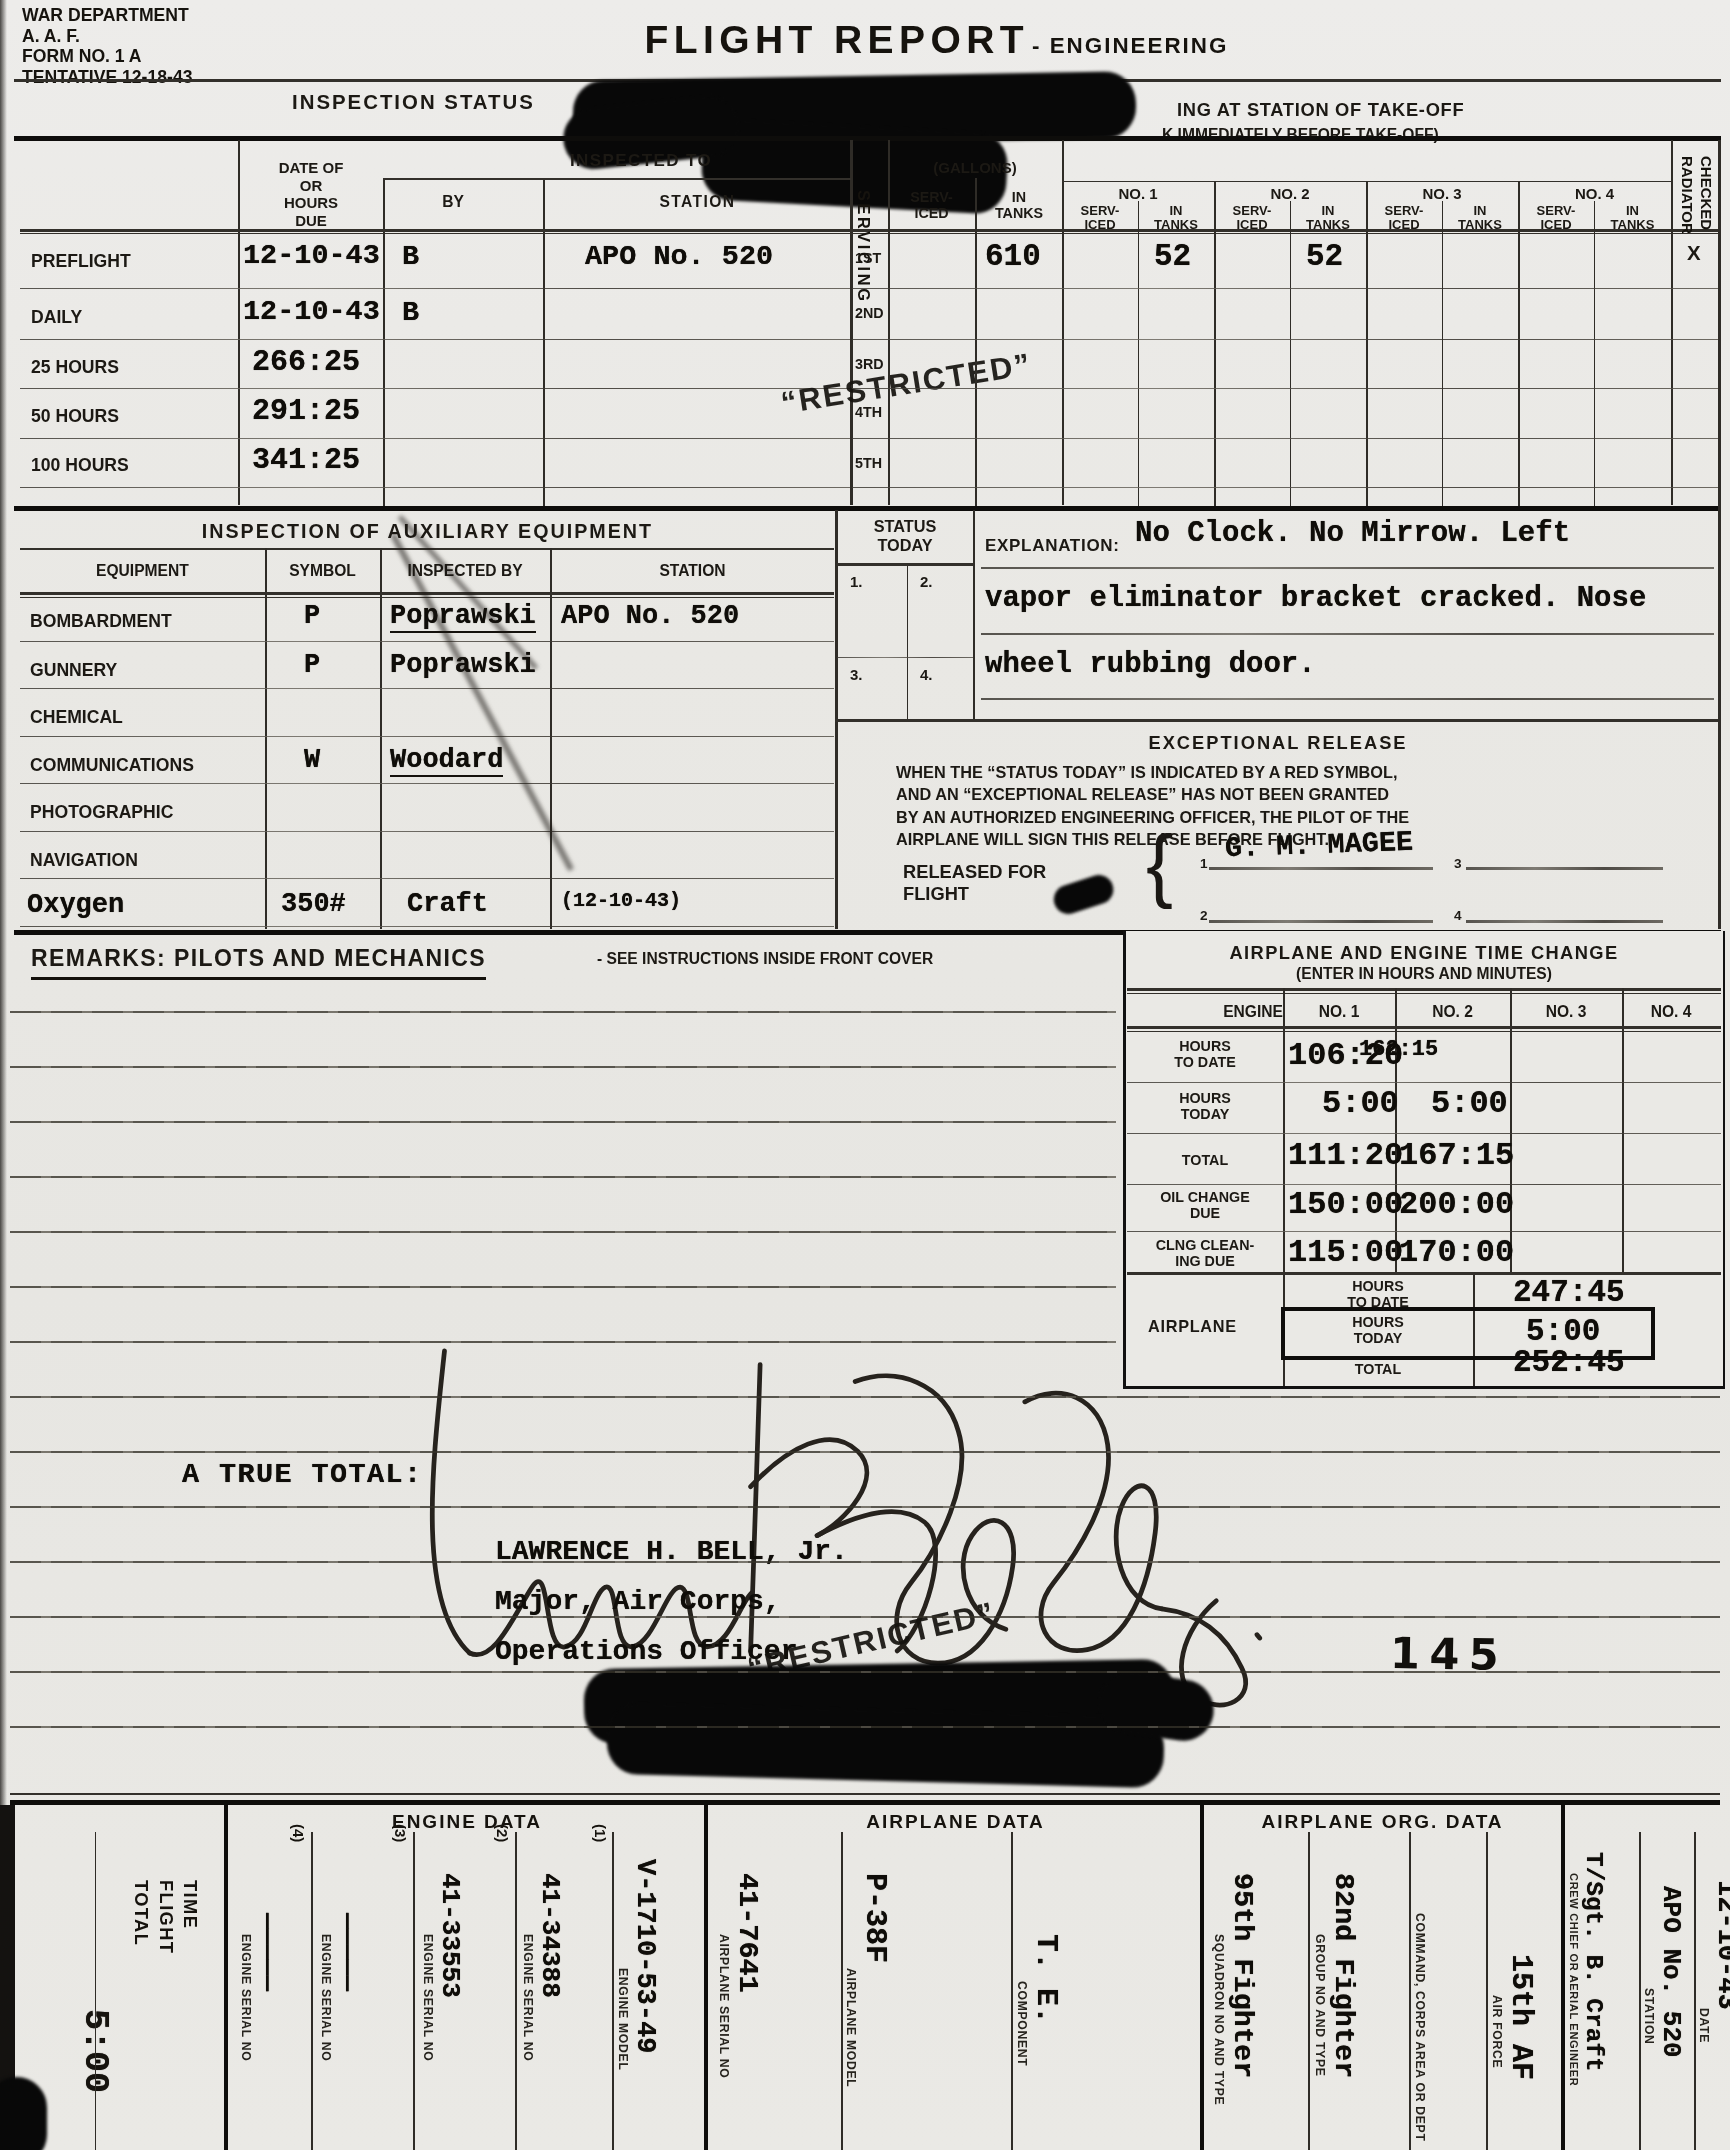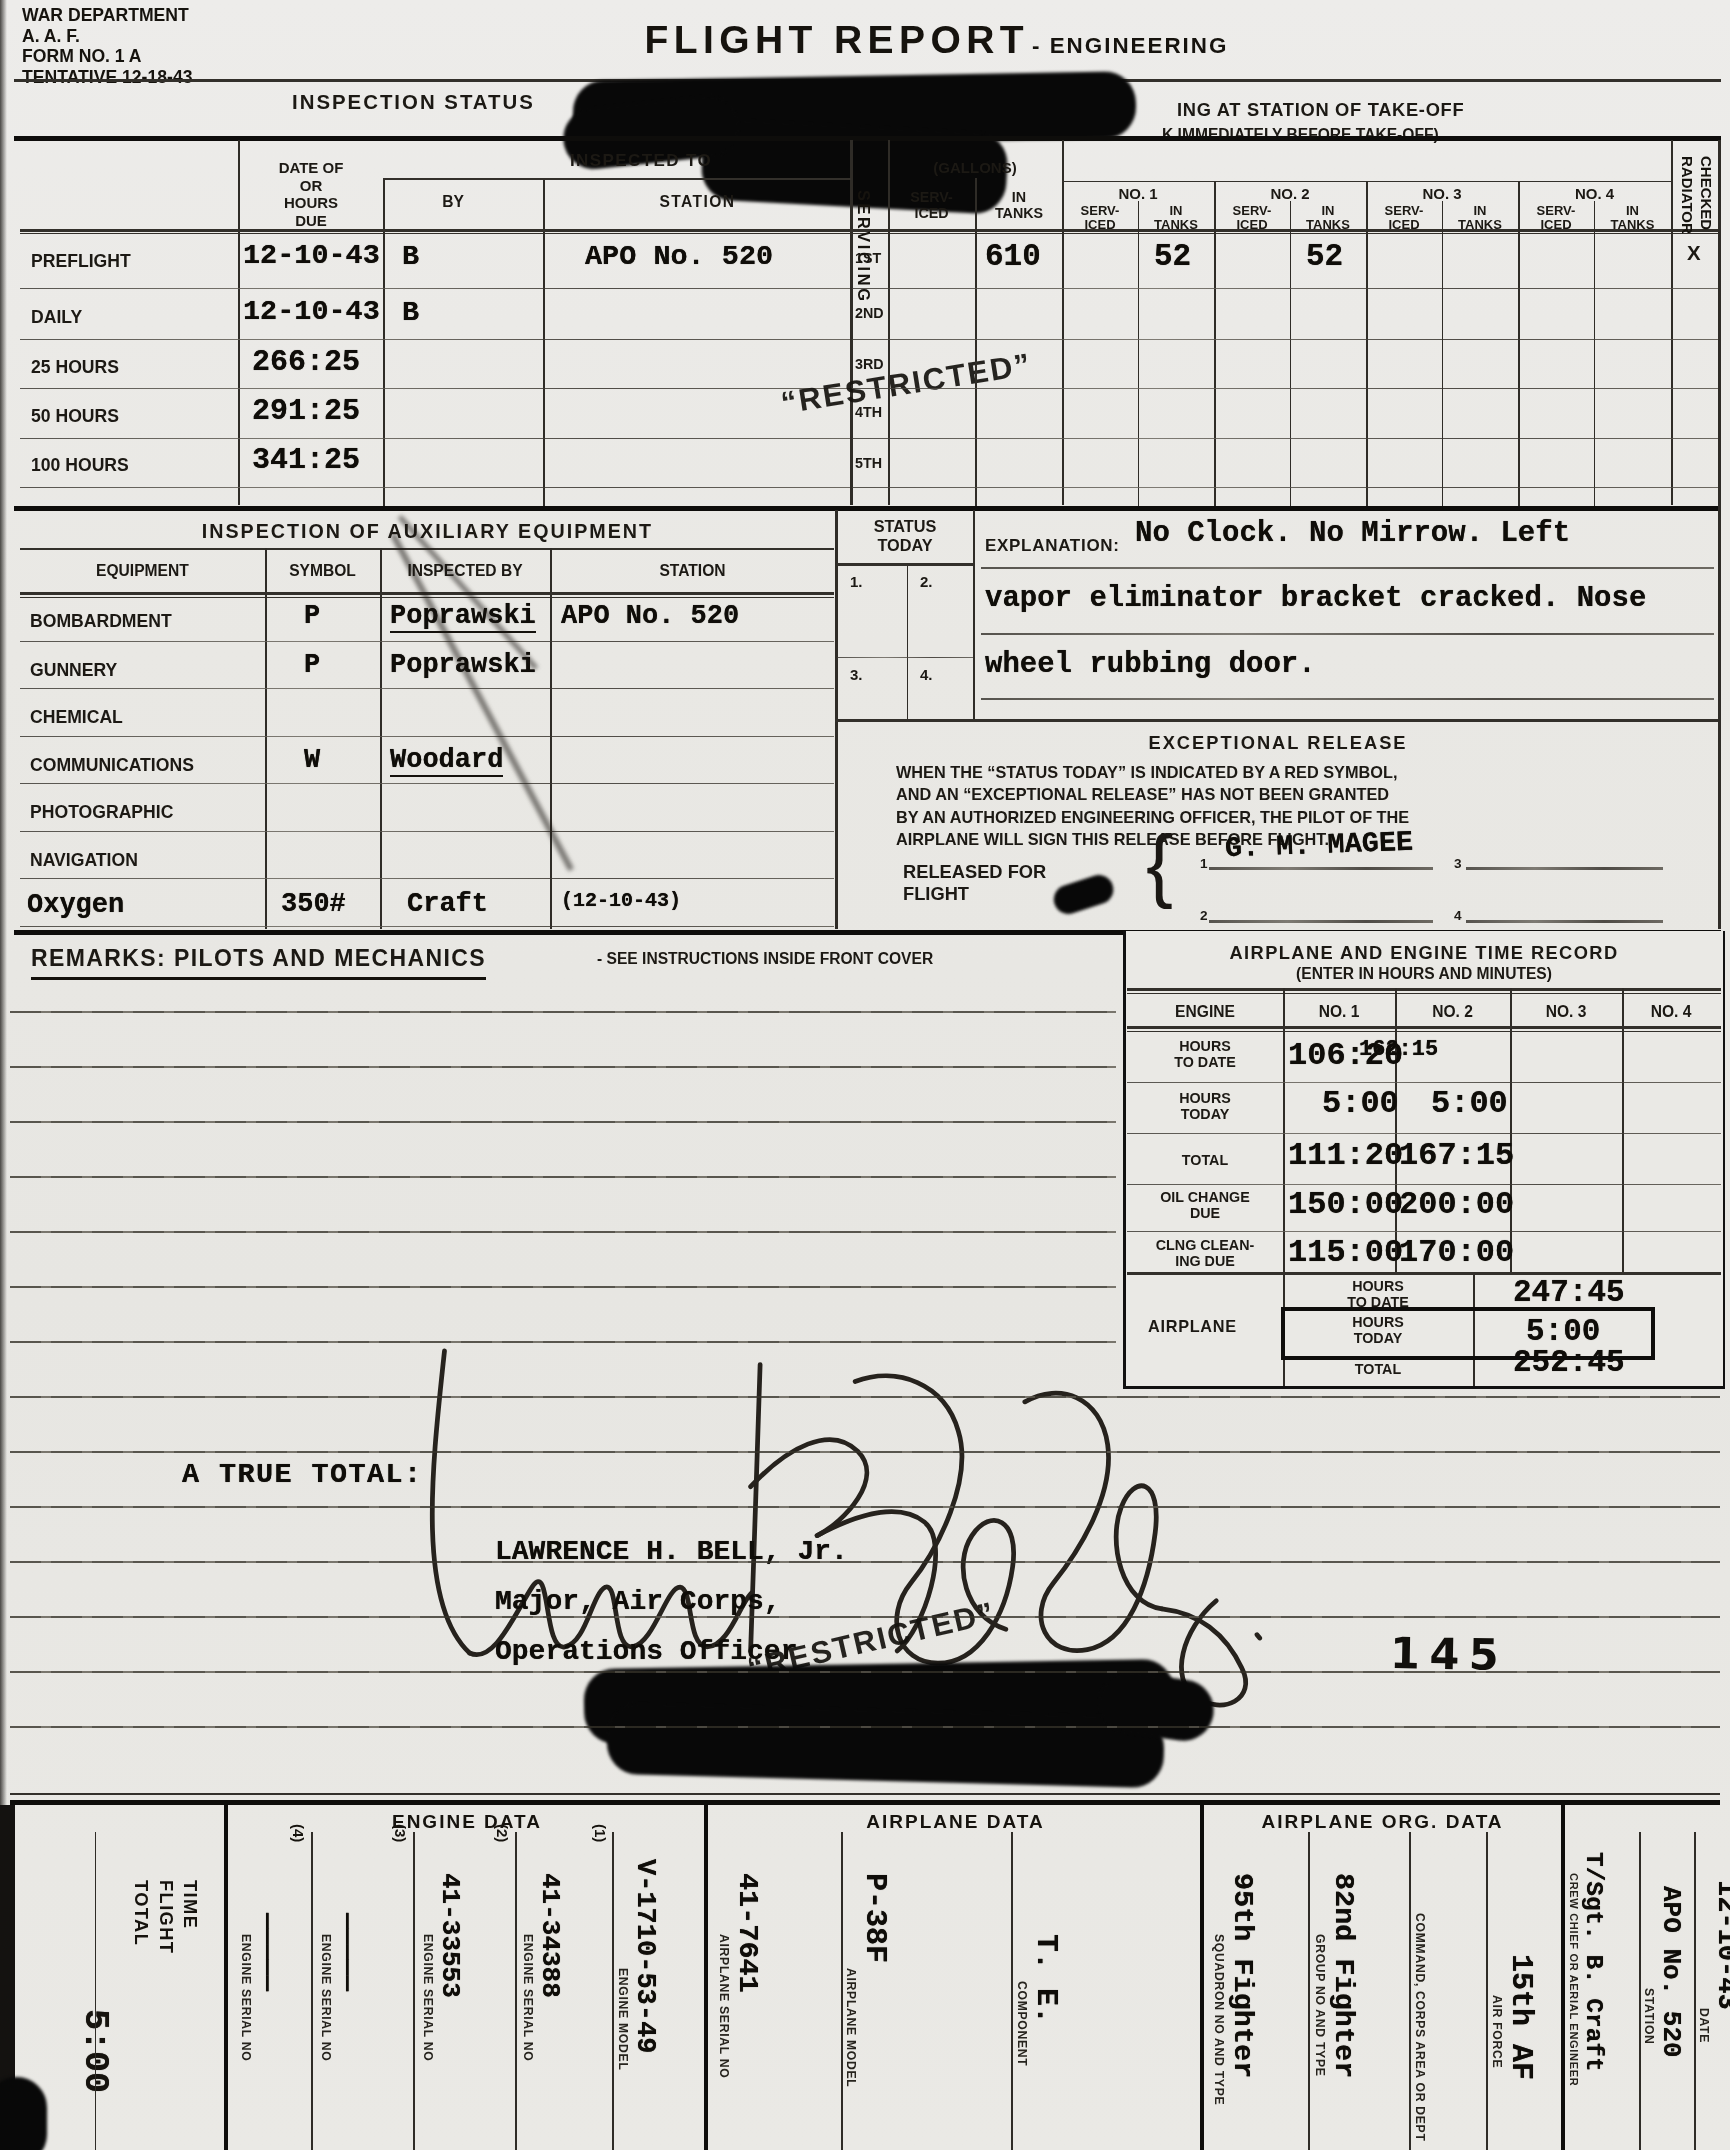--- a/index.html
+++ b/index.html
@@ -238,25 +238,25 @@
   <div class="hsoft" style="left:1209px;top:920px;width:224px;height:2.7px;"></div>
   <div class="lbl" style="left:1454px;top:908px;font-size:13.6px;">4</div>
   <div class="hsoft" style="left:1466px;top:920px;width:197px;height:2.7px;"></div>
   <div class="blob" style="left:1053px;top:880px;width:61px;height:28.5px;transform:rotate(-18deg);border-radius:20.4px;"></div>
 
   <div class="thick" style="left:13.6px;top:930px;width:1707px;height:4.8px;"></div>
   <div class="lbl" style="left:31px;top:945px;font-size:23px;letter-spacing:1.4px;border-bottom:3.4px solid #14110c;padding-bottom:5.4px;">REMARKS: PILOTS AND MECHANICS</div>
   <div class="lbl" style="left:597px;top:950px;font-size:15.6px;">-  SEE INSTRUCTIONS INSIDE FRONT COVER</div>
 
   <div class="abs" style="left:1123px;top:931px;width:597px;height:455px;background:#eae9e5;border-left:3.4px solid #111;border-right:2.7px solid #111;border-bottom:3.4px solid #111;"></div>
-  <div class="lbl ctr" style="left:1127px;top:942px;width:594px;font-size:18.3px;letter-spacing:1.4px;">AIRPLANE AND ENGINE TIME RECORD</div>
+  <div class="lbl ctr" style="left:1127px;top:942px;width:594px;font-size:18.3px;letter-spacing:1.4px;">AIRPLANE AND ENGINE TIME CHANGE</div>
   <div class="lbl ctr" style="left:1127px;top:965px;width:594px;font-size:15.6px;">(ENTER IN HOURS AND MINUTES)</div>
   <div class="hline" style="left:1127px;top:988px;width:594px;height:2.7px;"></div>
   <div class="hline" style="left:1127px;top:993px;width:594px;height:1.4px;"></div>
-  <div class="lbl ctr" style="left:1127px;top:1003px;width:156px;font-size:15.6px;">ENGINE</div>
+  <div class="lbl ctr" style="left:1127px;top:1003px;width:156px;font-size:15.6px;text-align:right;">ENGINE</div>
   <div class="lbl ctr" style="left:1283px;top:1003px;width:112px;font-size:15.6px;">NO. 1</div>
   <div class="lbl ctr" style="left:1395px;top:1003px;width:115px;font-size:15.6px;">NO. 2</div>
   <div class="lbl ctr" style="left:1510px;top:1003px;width:112px;font-size:15.6px;">NO. 3</div>
   <div class="lbl ctr" style="left:1622px;top:1003px;width:98px;font-size:15.6px;">NO. 4</div>
   <div class="vline" style="left:1283px;top:988px;height:284px;"></div>
   <div class="vline" style="left:1395px;top:988px;height:284px;"></div>
   <div class="vline" style="left:1510px;top:988px;height:284px;"></div>
   <div class="vline" style="left:1622px;top:988px;height:284px;"></div>
   <div class="hline" style="left:1127px;top:1026px;width:594px;height:2.7px;"></div>
   <div class="hline" style="left:1127px;top:1031px;width:594px;height:1.4px;"></div>

